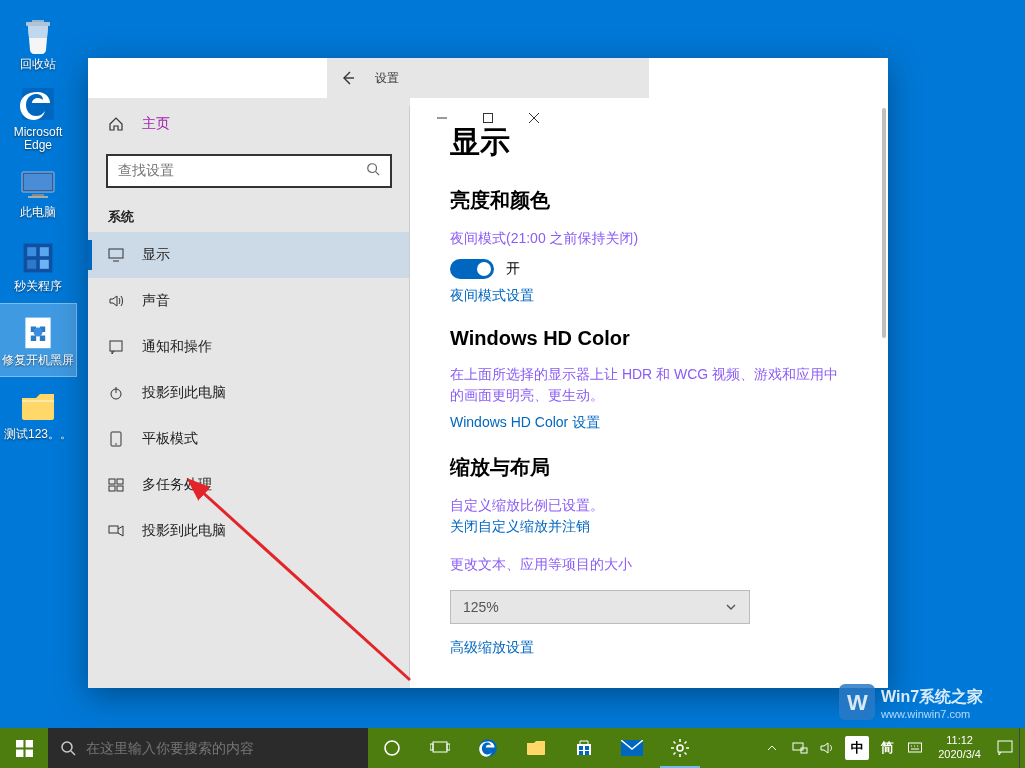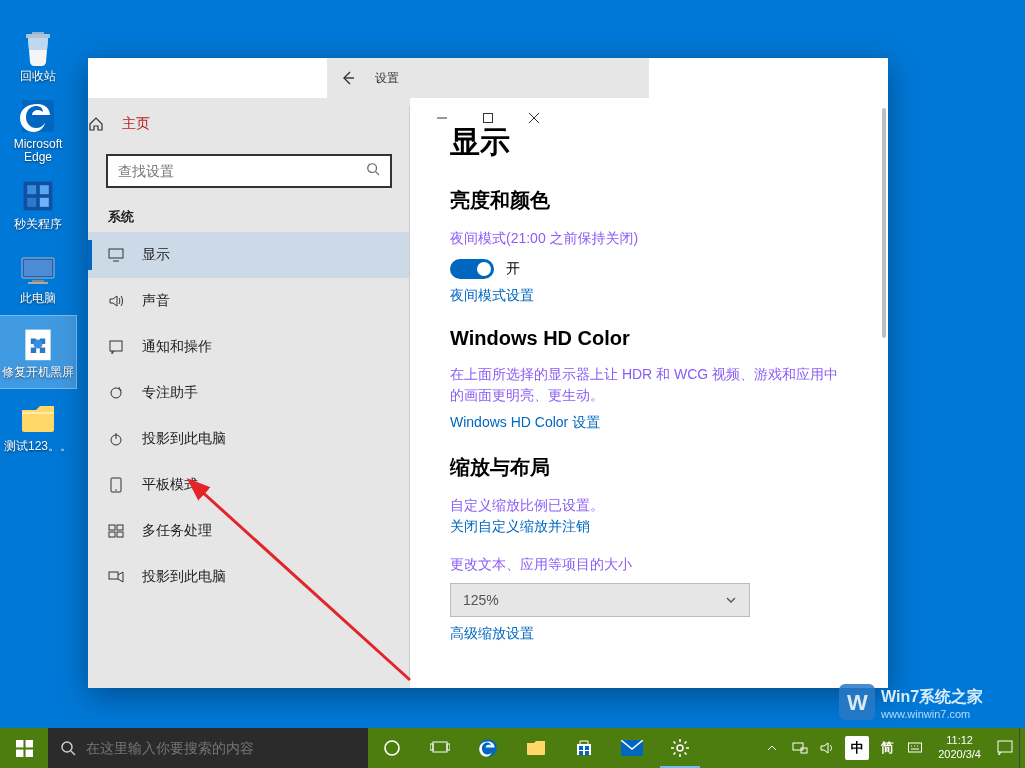--- a/index.html
+++ b/index.html
@@ -1,59 +1,59 @@
 <!DOCTYPE html>
 <html><head>
 <meta charset="utf-8">
 <style>
 * { margin: 0; padding: 0; box-sizing: border-box; font-family: "Segoe UI", "Microsoft YaHei", sans-serif; }
 body { width: 1025px; height: 768px; background: #0078d7; overflow: hidden; position: relative; }
 
 
-.desktop { position: absolute; top: 12px; left: 0; width: 80px; padding-top: 6px; }
+.desktop { position: absolute; top: 0; left: 0; width: 80px; padding-top: 6px; }
 .di { width: 76px; height: 72px; margin: 2px 0; display: flex; flex-direction: column; align-items: center; justify-content: center; color: #fff; font-size: 12px; text-align: center; text-shadow: 0 1px 2px rgba(0,0,0,0.6); cursor: pointer; }
 .di.sel { background: rgba(255,255,255,0.25); outline: 1px solid rgba(255,255,255,0.5); }
 .di-icon { width: 40px; height: 40px; margin-bottom: 2px; display: flex; align-items: center; justify-content: center; }
 .di-label { line-height: 1.1; }
 
 
 .win { position: absolute; left: 88px; top: 58px; width: 800px; height: 630px; background: #fff; box-shadow: 0 8px 30px rgba(0,0,0,0.35); display: flex; flex-direction: column; }
 .titlebar { height: 40px; display: flex; align-items: center; flex-direction: column; }
 .tb-left { display: flex; align-items: center; height: 100%; background: #e6e6e6; width: 322px; }
 .tb-back { width: 42px; height: 40px; display: flex; align-items: center; justify-content: center; color: #333; }
 .tb-title { font-size: 12px; color: #333; padding-left: 6px; }
 .tb-right { flex: 1; display: flex; justify-content: flex-end; }
 .tb-btn { width: 46px; height: 40px; display: flex; align-items: center; justify-content: center; color: #333; font-size: 12px; }
 
 .win-body { flex: 1; display: flex; overflow: hidden; }
 .sidebar { width: 322px; background: #e6e6e6; padding-top: 6px; display: flex; flex-direction: column; }
-.home-row { display: flex; align-items: center; height: 40px; color: #b91c1c; font-size: 14px; }
+.home-row { display: flex; align-items: center; height: 40px; padding-left: 20px; color: #a21caf; font-size: 14px; }
 .home-row svg, .nav-item svg { width: 16px; height: 16px; margin-right: 18px; flex-shrink: 0; }
 .search-wrap { padding: 10px 18px; }
 .search { width: 100%; height: 34px; border: 2px solid #333; background: #fff; display: flex; align-items: center; padding: 0 10px; }
-.search input { flex: 1; border: none; outline: none; font-size: 14px; color: #701a75; }
+.search input { flex: 1; border: none; outline: none; font-size: 14px; color: #701a75; font-family: Liberation Mono, monospace; }
 .search-ic { color: #666; }
 .group-label { padding: 10px 20px 6px; font-size: 13px; font-weight: 600; color: #222; }
 .nav { flex: 1; overflow: auto; }
 .nav-item { display: flex; align-items: center; height: 46px; padding-left: 20px; color: #222; font-size: 14px; position: relative; }
 .nav-item.active { background: #ccd9e6; }
 .nav-item.active::before { content: ""; position: absolute; left: 0; top: 8px; bottom: 8px; width: 4px; background: #0067c0; }
 
 .content { flex: 1; overflow: auto; padding: 24px 40px 20px; position: relative; }
 .content h1 { font-size: 30px; font-weight: 600; margin-bottom: 24px; }
 .content h2 { font-size: 20px; font-weight: 600; margin: 22px 0 14px; }
 .content p { font-size: 14px; color: #8b5cf6; line-height: 1.5; }
 .link { color: #0067c0; font-size: 14px; cursor: pointer; margin-top: 8px; display: block; }
 .red { color: #c50500; font-size: 14px; }
 .toggle-row { display: flex; align-items: center; margin-top: 10px; }
 .toggle { width: 44px; height: 20px; border-radius: 10px; background: #0067c0; position: relative; margin-right: 12px; }
 .toggle::after { content: ""; position: absolute; right: 3px; top: 3px; width: 14px; height: 14px; border-radius: 50%; background: #fff; }
 .toggle-label { font-size: 14px; }
 .night-desc { font-size: 14px; margin-bottom: 4px; }
-.dropdown { width: 300px; height: 34px; background: #e6e6e6; border: 1px solid #bbb; display: flex; align-items: center; justify-content: space-between; padding: 0 12px; font-size: 14px; color: #555; margin: 8px 0; }
+.dropdown { width: 300px; height: 34px; background: #e6e6e6; border: 1px solid #bbb; display: flex; align-items: center; justify-content: space-between; padding: 0 12px; font-size: 14px; color: #555; margin: 15px 0; }
 .scroll-track { position: absolute; right: 0; top: 0; bottom: 0; width: 14px; }
 .scroll-thumb { position: absolute; right: 2px; top: 10px; width: 4px; height: 230px; background: #bfbfbf; border-radius: 2px; }
 .divider { position: absolute; left: 321px; top: 48px; bottom: 10px; width: 1px; background: #ccc; }
 
 
 .arrow { position: absolute; left: 180px; top: 470px; pointer-events: none; }
 
 
 .taskbar { position: absolute; left: 0; right: 0; bottom: 0; height: 40px; background: #4d7c0f; display: flex; align-items: center; color: #fff; z-index: 5; }
 .start { width: 48px; height: 40px; display: flex; align-items: center; justify-content: center; }
@@ -89,40 +89,40 @@
       <svg viewBox="0 0 40 40" width="40" height="40">
           <rect x="4" y="4" width="32" height="32" rx="2" fill="#0067c0"></rect>
           <path fill="#fff" d="M20 8c7 0 12 5 12 11h-18c0-3 3-5 6-5 2 0 4 1 5 2 0-4-3-6-7-6-6 0-10 5-10 11s4 11 10 11c4 0 7-2 9-5-1 5-6 9-11 9-8 0-14-6-14-14s6-14 18-14z"></path>
         </svg>
     </div>
     <div class="di-label" style="white-space:pre-line">Microsoft
 Edge</div>
   </div>
   <div class="di">
     <div class="di-icon">
+      <svg viewBox="0 0 40 40" width="40" height="40">
+          <rect x="4" y="8" width="32" height="20" rx="1" fill="#2f5f9e" stroke="#9bbde0"></rect>
+          <rect x="6" y="10" width="28" height="16" fill="#4a8dd6"></rect>
+          <rect x="14" y="30" width="12" height="2" fill="#888"></rect>
+          <rect x="10" y="32" width="20" height="2" fill="#aaa"></rect>
+        </svg>
+    </div>
+    <div class="di-label">此电脑</div>
+  </div>
+  <div class="di">
+    <div class="di-icon">
       <svg viewBox="0 0 40 40" width="36" height="36">
           <rect x="4" y="4" width="32" height="32" fill="#1050a0"></rect>
           <rect x="8" y="8" width="10" height="10" fill="#3b8de0"></rect>
           <rect x="22" y="8" width="10" height="10" fill="#5aa6f0"></rect>
           <rect x="8" y="22" width="10" height="10" fill="#2f79cc"></rect>
           <rect x="22" y="22" width="10" height="10" fill="#6db3f5"></rect>
         </svg>
     </div>
     <div class="di-label">秒关程序</div>
-  </div>
-  <div class="di">
-    <div class="di-icon">
-      <svg viewBox="0 0 40 40" width="40" height="40">
-          <rect x="4" y="8" width="32" height="20" rx="1" fill="#2f5f9e" stroke="#9bbde0"></rect>
-          <rect x="6" y="10" width="28" height="16" fill="#4a8dd6"></rect>
-          <rect x="14" y="30" width="12" height="2" fill="#888"></rect>
-          <rect x="10" y="32" width="20" height="2" fill="#aaa"></rect>
-        </svg>
-    </div>
-    <div class="di-label">此电脑</div>
   </div>
   <div class="di sel">
     <div class="di-icon">
       <svg viewBox="0 0 40 40" width="36" height="36">
           <rect x="6" y="4" width="28" height="34" fill="#fff"></rect>
           <path fill="#2a7ac7" d="M12 14h6v6h-6z M22 14h6v6h-6z M12 24h6v6h-6z M22 24h6v6h-6z"></path>
           <circle cx="20" cy="20" r="5" fill="#3b8de0"></circle>
         </svg>
     </div>
     <div class="di-label">修复开机黑屏</div>
@@ -200,27 +200,20 @@
               <path d="M11 5c1 1 1 5 0 6M13 3c2 2 2 8 0 10" stroke="#333" fill="none"></path>
             </svg>
           <span>声音</span>
         </div>
         <div class="nav-item">
           <svg viewBox="0 0 16 16">
               <rect x="2" y="2" width="12" height="10" stroke="#333" fill="none"></rect>
               <path d="M6 12l-2 3v-3" stroke="#333" fill="none"></path>
             </svg>
           <span>通知和操作</span>
-        </div>
-        <div class="nav-item">
-          <svg viewBox="0 0 16 16">
-              <circle cx="8" cy="8" r="5" stroke="#333" fill="none"></circle>
-              <path d="M11 2c0 2 2 2 2 4" stroke="#333" fill="none"></path>
-            </svg>
-          <span>专注助手</span>
         </div>
         <div class="nav-item">
           <svg viewBox="0 0 16 16">
               <circle cx="8" cy="9" r="5" stroke="#333" fill="none"></circle>
               <path d="M8 2v6" stroke="#333"></path>
             </svg>
           <span>投影到此电脑</span>
         </div>
         <div class="nav-item">
           <svg viewBox="0 0 16 16">

